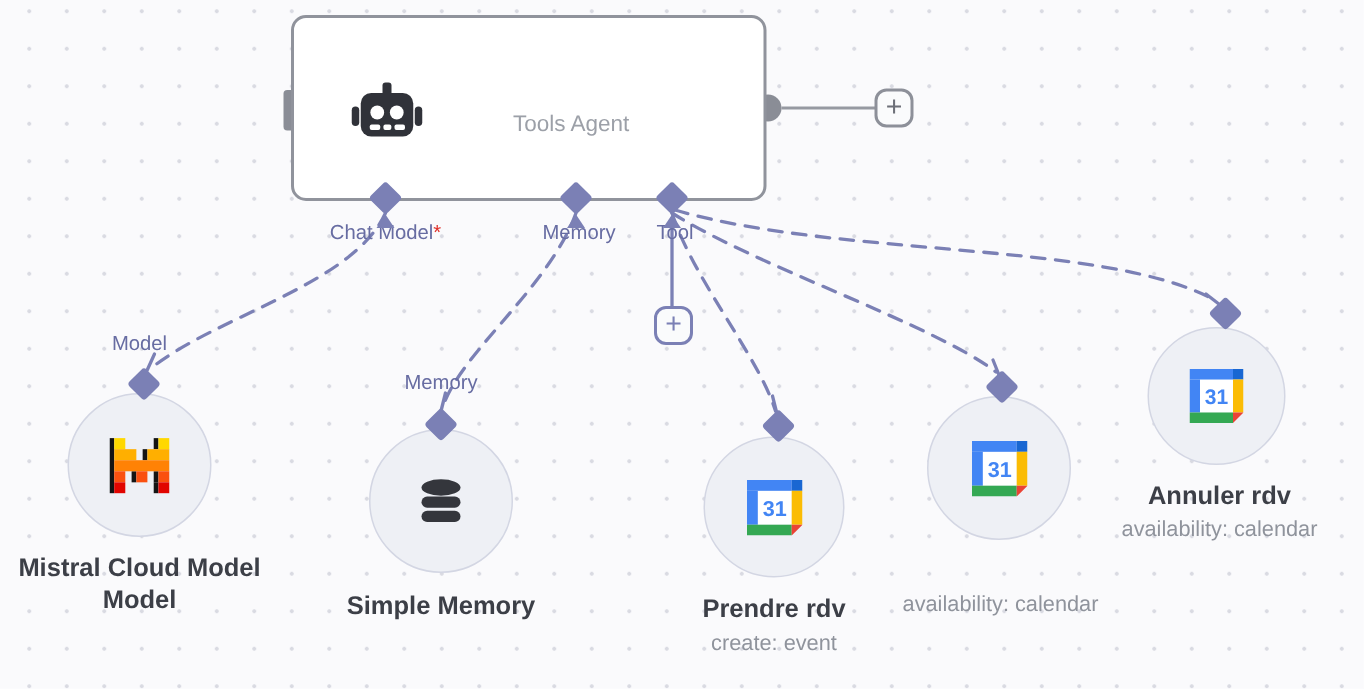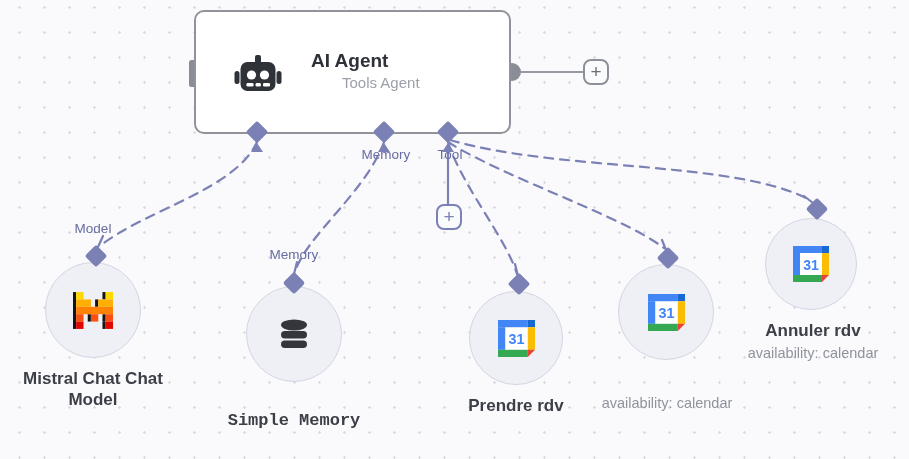--- a/index.html
+++ b/index.html
@@ -52,21 +52,21 @@
   #annuler-circle{left:765px;top:218px;width:92px;height:92px;}
 
   .node-title{
     position:absolute;font-size:17px;font-weight:700;color:#3c3f47;
     text-align:center;line-height:1.25;z-index:2;
   }
   .node-sub{
     position:absolute;font-size:14.5px;color:#8f939c;text-align:center;z-index:2;white-space:nowrap;
   }
   #mistral-title{left:1px;top:368px;width:184px;}
-  #memory-title{left:194px;top:410px;width:200px;font-family:Liberation Mono, monospace;}
+  #memory-title{left:194px;top:393px;width:200px;}
   #prendre-title{left:416px;top:395px;width:200px;}
   #prendre-sub{left:416px;top:421px;width:200px;}
   #reporter-title{left:567px;top:370px;width:200px;}
   #reporter-sub{left:567px;top:395px;width:200px;}
   #annuler-title{left:713px;top:320px;width:200px;}
   #annuler-sub{left:713px;top:345px;width:200px;}
 </style>
 </head>
 <body>
 
@@ -95,27 +95,29 @@
         <rect x="42.5" y="21" width="5" height="13" rx="2.5"></rect>
       </g>
       <g fill="#ffffff">
         <circle cx="17.5" cy="25" r="4.6"></circle>
         <circle cx="30.5" cy="25" r="4.6"></circle>
         <rect x="12.5" y="33" width="7" height="3.6" rx="1.3"></rect>
         <rect x="21.6" y="33" width="5.3" height="3.6" rx="1.3"></rect>
         <rect x="29" y="33" width="7" height="3.6" rx="1.3"></rect>
       </g>
     </svg>
-    <div class="agent-title">AI Agent</div>
     <div class="agent-subtitle">Tools Agent</div>
   </div>
 
   <div class="plus-btn" id="output-plus">+</div>
   <div class="plus-btn purple" id="tool-plus">+</div>
 
+  <div class="port-label" style="left:197px;top:147px;width:120px;">
+    <span>Chat Model</span><span class="required">*</span>
+  </div>
   <div class="port-label" style="left:336px;top:147px;width:100px;">Memory</div>
   <div class="port-label" style="left:400px;top:147px;width:100px;">Tool</div>
 
   <div class="wire-label" style="left:43px;top:221px;">Model</div>
   <div class="wire-label" style="left:244px;top:247px;">Memory</div>
 
   <div class="circle-node" id="mistral-circle">
     <svg width="40" height="37" viewBox="0 0 38 35">
       <rect x="0" y="0" width="3" height="35" fill="#141414"></rect>
       <rect x="28" y="0" width="3" height="7" fill="#141414"></rect>
@@ -178,23 +180,24 @@
       <rect x="0" y="0" width="29" height="7" fill="#4285F4"></rect>
       <rect x="0" y="7" width="7" height="22" fill="#4285F4"></rect>
       <rect x="29" y="0" width="7" height="7" fill="#1967D2"></rect>
       <rect x="29" y="7" width="7" height="22" fill="#FBBC04"></rect>
       <rect x="0" y="29" width="29" height="7" fill="#34A853"></rect>
       <polygon points="29,29 36,29 29,36" fill="#EA4335"></polygon>
       <text x="18" y="23.5" font-size="14" font-weight="bold" fill="#4285F4" text-anchor="middle">31</text>
     </svg>
   </div>
 
-  <div class="node-title" id="mistral-title">Mistral Chat Chat Model</div>
+  <div class="node-title" id="mistral-title">Mistral Cloud Model Model</div>
   <div class="node-title" id="memory-title">Simple Memory</div>
   <div class="node-title" id="prendre-title">Prendre rdv</div>
+  <div class="node-sub" id="prendre-sub">create: event</div>
   <div class="node-sub" id="reporter-sub">availability: calendar</div>
   <div class="node-title" id="annuler-title">Annuler rdv</div>
   <div class="node-sub" id="annuler-sub">availability: calendar</div>
 
   <svg id="ports-layer" class="layer" width="909" height="459">
     <g stroke="#7b80b5" stroke-width="2.2" stroke-linecap="round">
       <line x1="103" y1="236" x2="98" y2="247"></line>
       <line x1="297" y1="262" x2="294" y2="274"></line>
       <line x1="515" y1="264" x2="518" y2="276"></line>
       <line x1="662" y1="240" x2="666" y2="250"></line>

